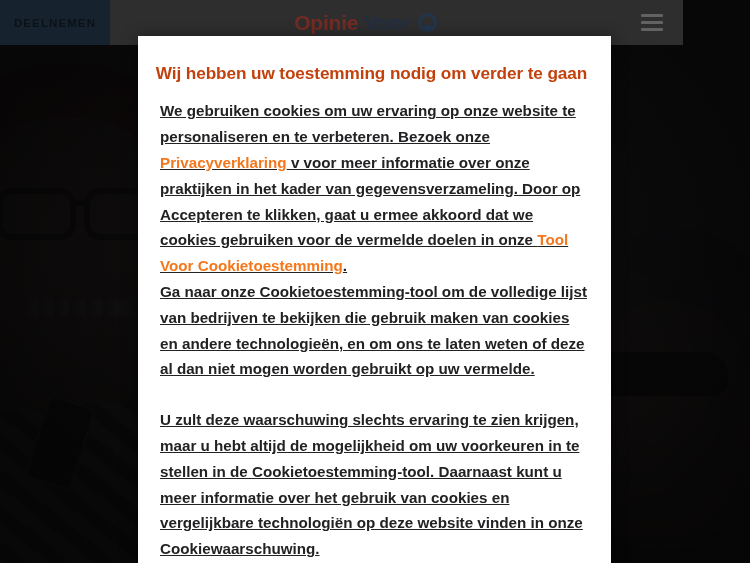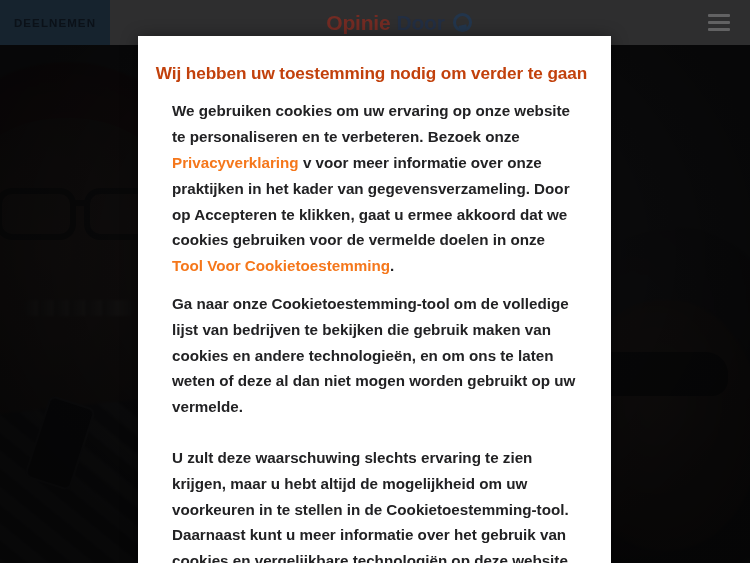--- a/index.html
+++ b/index.html
@@ -123,21 +123,21 @@
     text-align: center;
     font-size: 30px; font-weight: 600;
     color: rgba(225,225,228,.26);
     letter-spacing: 1px;
     white-space: nowrap;
   }
 
   
   .topbar {
     position: absolute; left: 0; top: 0;
-    width: 750px; height: 45px;
+    width: 683px; height: 45px;
     background: rgba(48,48,49,.97);
     display: flex; align-items: stretch;
     z-index: 5;
   }
   .deelnemen-btn {
     width: 110px;
     background: #16232e;
     color: #0b1118;
     display: flex; align-items: center; justify-content: center;
     font-size: 11.5px; font-weight: 700;
@@ -203,21 +203,21 @@
     letter-spacing: -.1px;
   }
   .modal-body {
     font-size: 15.2px;
     font-weight: 700;
     color: #222224;
     line-height: 25.8px;
     padding-left: 10px;
     padding-right: 2px;
   }
-  .modal-body p { margin: 12px; }
+  .modal-body p { margin: 0; text-decoration: underline; }
   .modal-body p.spaced { margin-top: 25px; }
   .clink {
     color: #f5771b;
     text-decoration: none;
     font-weight: 700;
     cursor: pointer;
   }
 </style>
 </head>
 <body>
@@ -243,21 +243,21 @@
 
   <div class="hero-heading">U                                  n</div>
   <div class="hero-sub">ONTVANG                                 ENING EN</div>
 
   <div class="topbar">
     <div class="deelnemen-btn">
       <span>DEELNEMEN</span>
     </div>
     <div class="brand-wrap">
       <span class="brand-a">Opinie</span>
-      <span class="brand-b">Door</span>
+      <span class="brand-b">Voor</span>
       <span class="brand-mark"></span>
     </div>
     <div class="hamburger">
       <span></span>
       <span></span>
       <span></span>
     </div>
   </div>
 
   <div class="modal">

